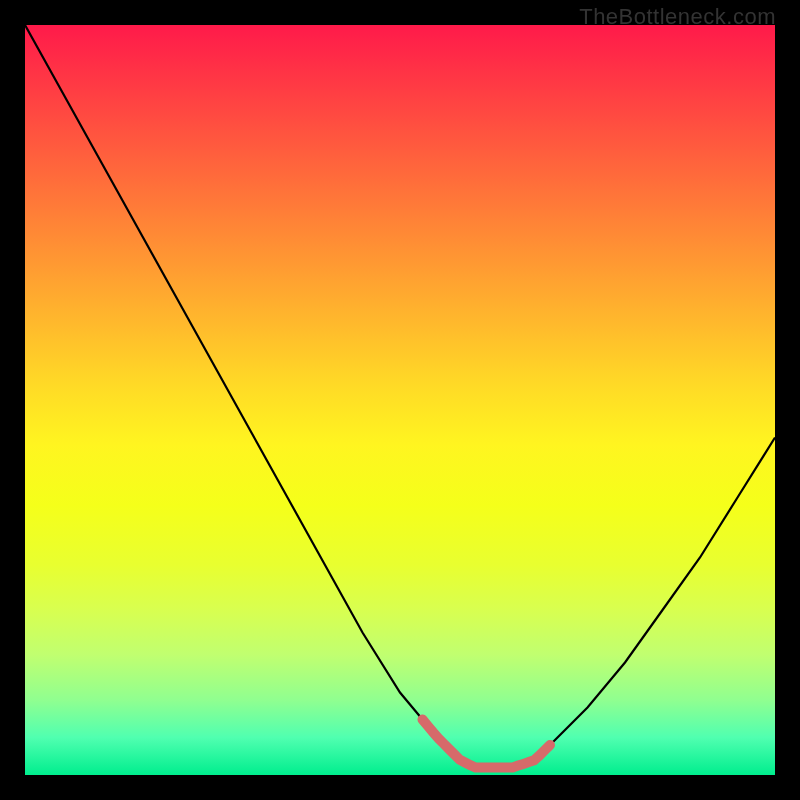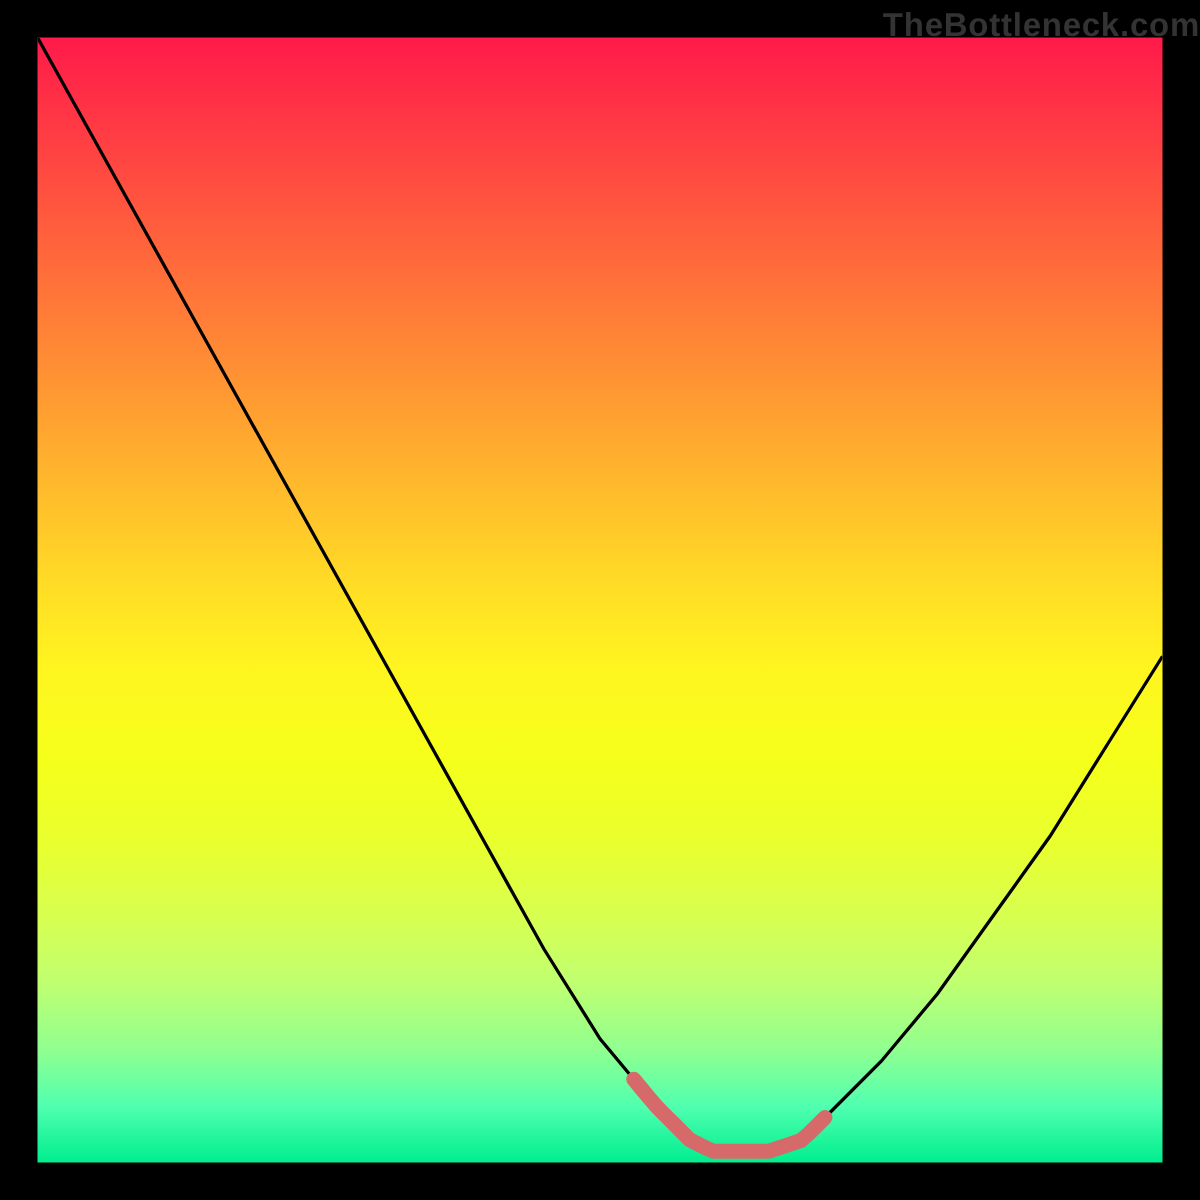--- a/index.html
+++ b/index.html
@@ -7,24 +7,24 @@
     width: 800px;
     height: 800px;
     background: #000;
     position: relative;
     font-family: Arial, sans-serif;
     overflow: hidden;
   }
   .watermark {
     position: absolute;
     top: 4px;
-    right: 0;
+    right: 24px;
     color: #333;
     font-size: 22px;
-    font-weight: bold;
+    font-weight: normal;
     z-index: 10;
     letter-spacing: 0.5px;
   }
   .plot-frame {
     position: absolute;
     left: 25px;
     top: 25px;
     width: 750px;
     height: 750px;
     background: #000;

